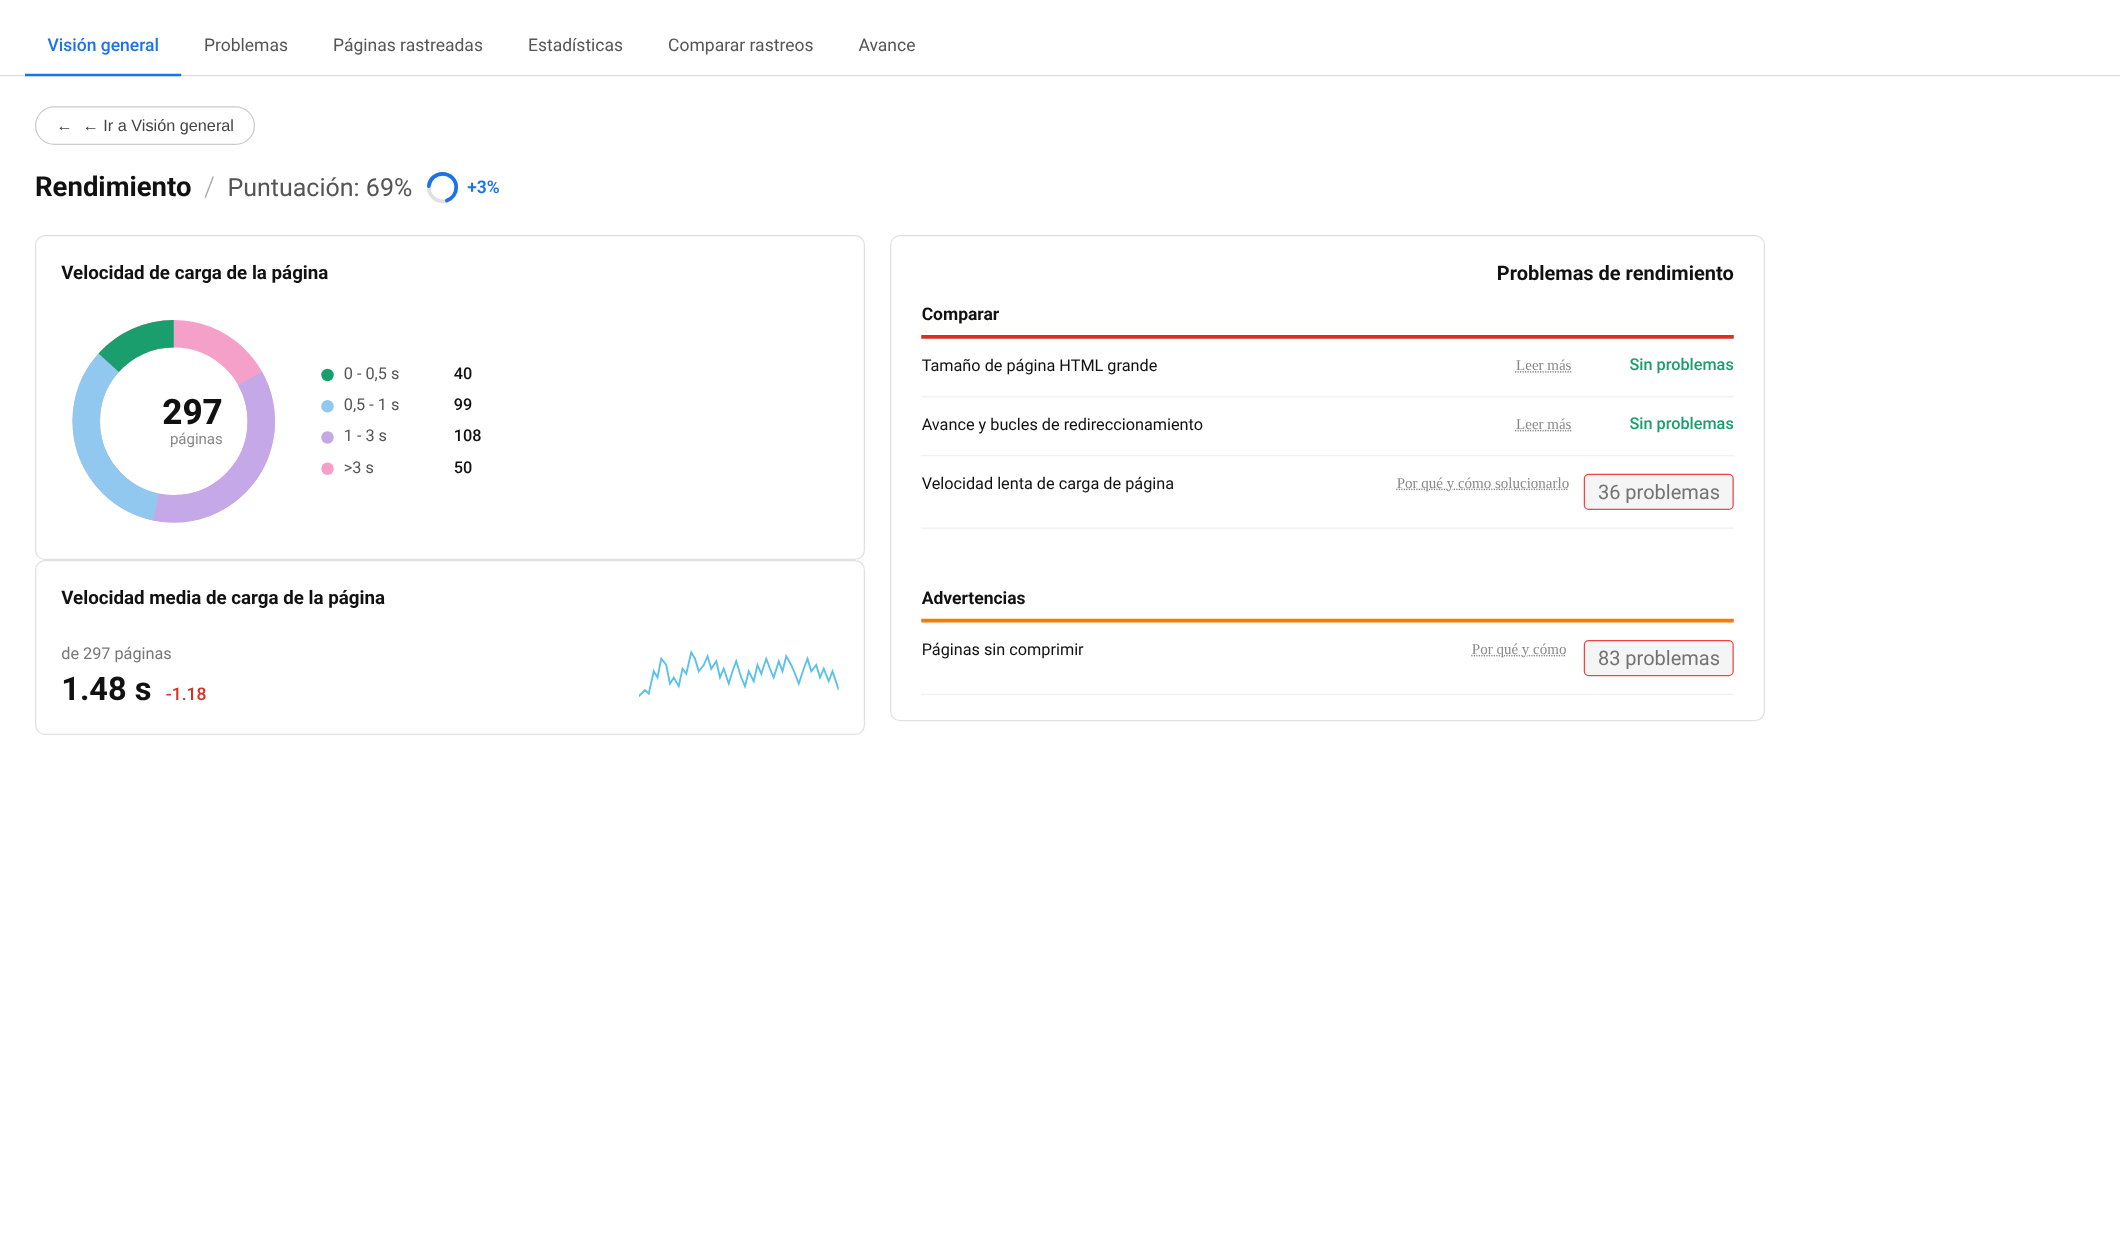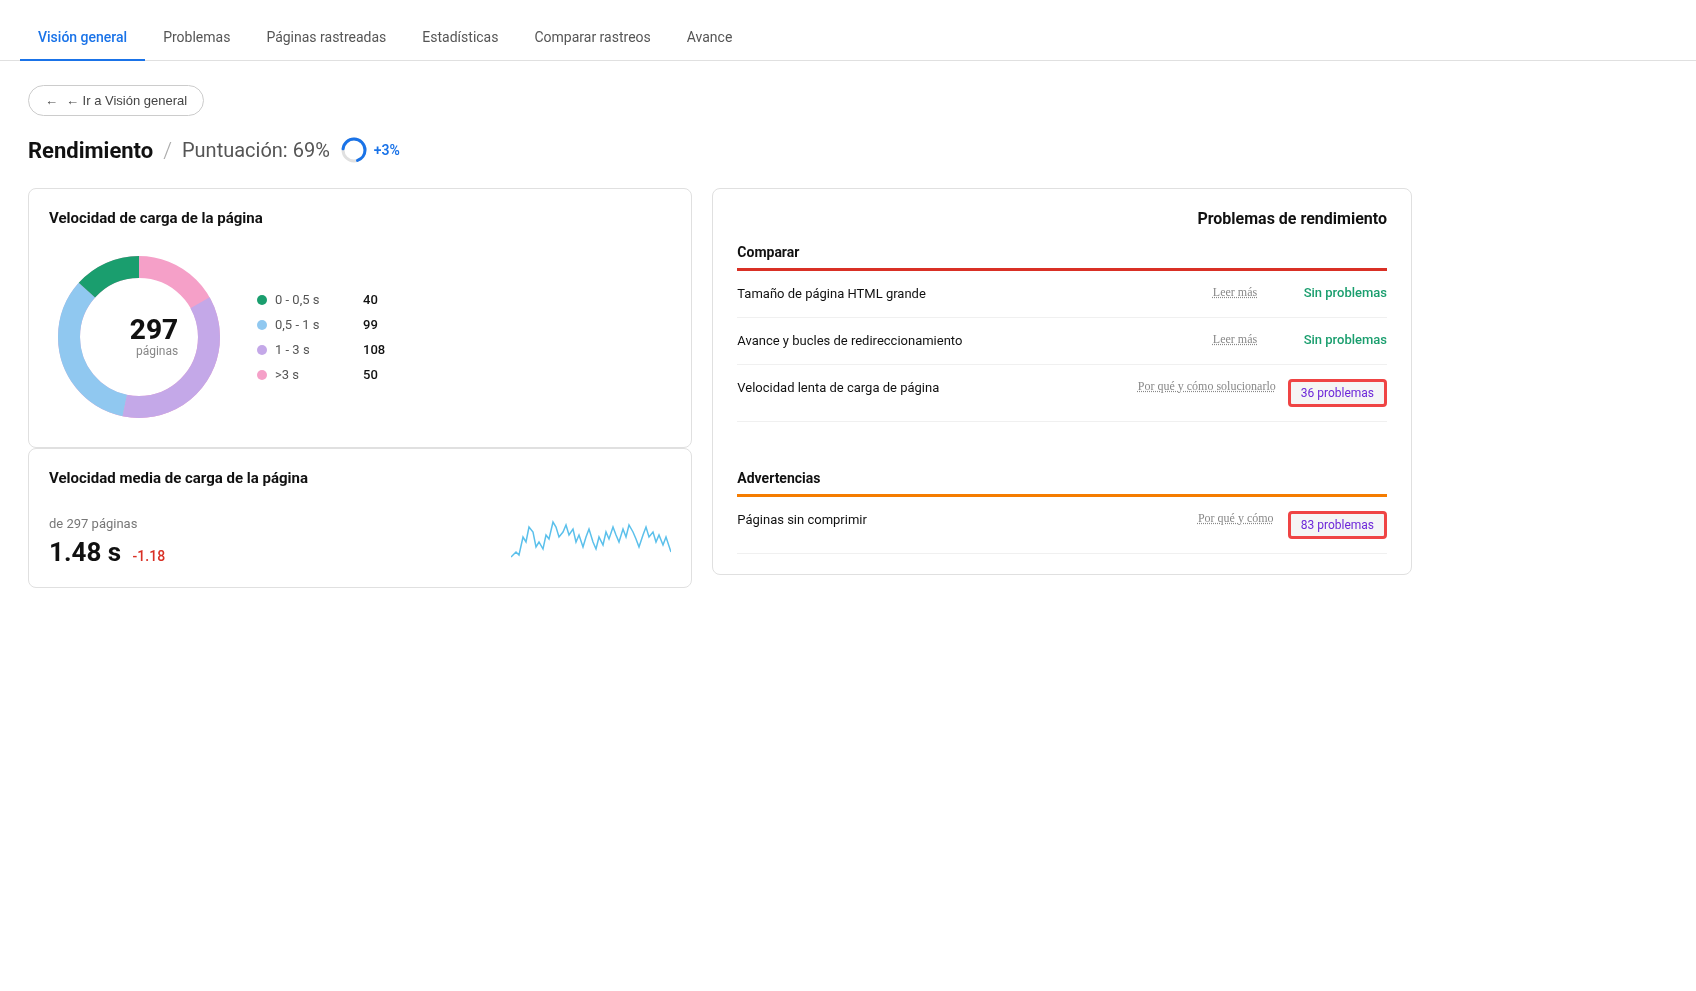--- a/index.html
+++ b/index.html
@@ -264,25 +264,25 @@
       font-weight: 500;
       white-space: nowrap;
       flex-shrink: 0;
       min-width: 100px;
       text-align: right;
     }
     .status-ok { color: #1a9e6e; }
 
     .issue-badge {
       background: #f5f5f5;
-      border: 3px solid #ef4444;
+      border: 1px solid #ef4444;
       border-radius: 4px;
       padding: 4px 10px;
-      font-size: 12px;
-      color: #6d28d9;
+      font-size: 16px;
+      color: #737373;
       white-space: nowrap;
     }
 
     .warnings-section {
       margin-top: 20px;
     }
 
     
     .donut-svg {
       width: 180px;

